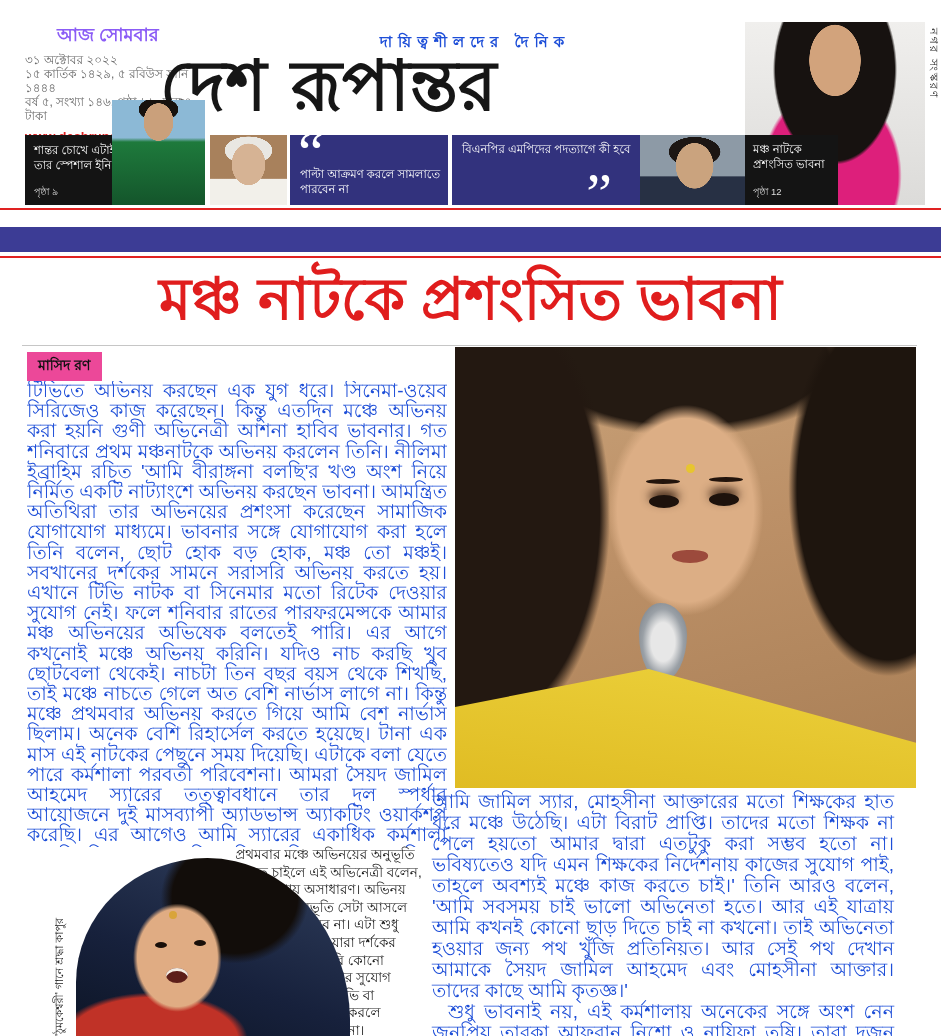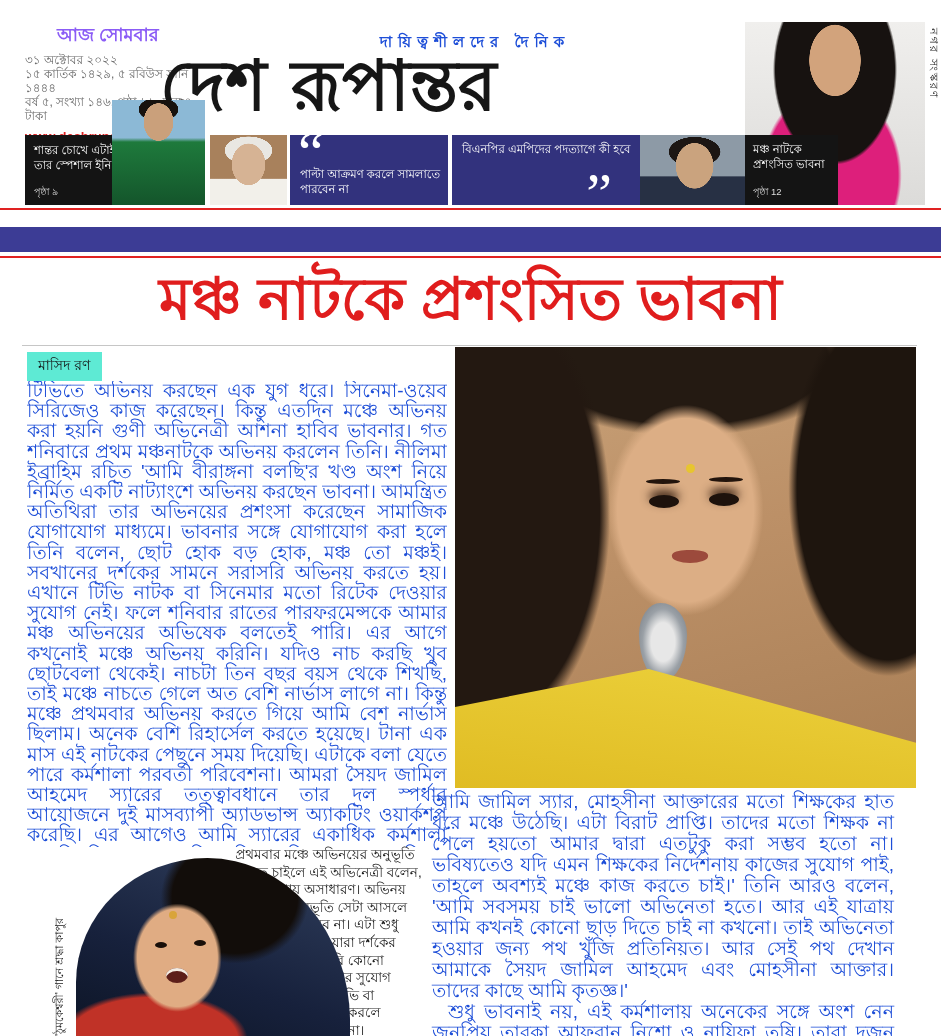--- a/index.html
+++ b/index.html
@@ -62,21 +62,21 @@
   .t4 .t-page { left:8px; }
 
   
   .rule-red-1 { position:absolute; left:0; top:208px; width:941px; height:2px; background:#e02222; }
   .bar-indigo { position:absolute; left:0; top:227px; width:941px; height:25px; background:#3c3c95; }
   .rule-red-2 { position:absolute; left:0; top:256px; width:941px; height:2px; background:#e02222; }
   .rule-gray  { position:absolute; left:22px; top:345px; width:895px; height:1px; background:#c6c6c6; }
 
   
   .headline { position:absolute; left:0; top:260px; width:941px; text-align:center; color:#e01d1d; font-size:58px; font-weight:800; line-height:1.35; }
-  .byline { position:absolute; left:27px; top:352px; background:#5eead4; color:#111; font-size:14px; font-weight:normal; padding:2px 11px 3px; }
+  .byline { position:absolute; left:27px; top:352px; background:#ec4899; color:#111; font-size:14px; font-weight:bold; padding:2px 11px 3px; }
   .body-text { color:#1d4ed8; font-size:19px; line-height:20.2px; text-align:justify; }
   .col-left { position:absolute; left:27px; top:381px; width:420px; height:466px; overflow:hidden; }
   .wrap-col { position:absolute; left:203px; top:846px; width:244px; text-align:center; line-height:17.6px; font-size:13.5px; color:#1c1c1c; }
   .col-right { position:absolute; left:432px; top:791px; width:462px; line-height:21px; }
   .col-right .p2 { text-indent:16px; }
 
   
   .photo-main { left:455px; top:347px; width:461px; height:441px;
     background:
       radial-gradient(100px 135px at 50% 37%, #dcae85 0 68%, rgba(220,174,133,0) 78%),

